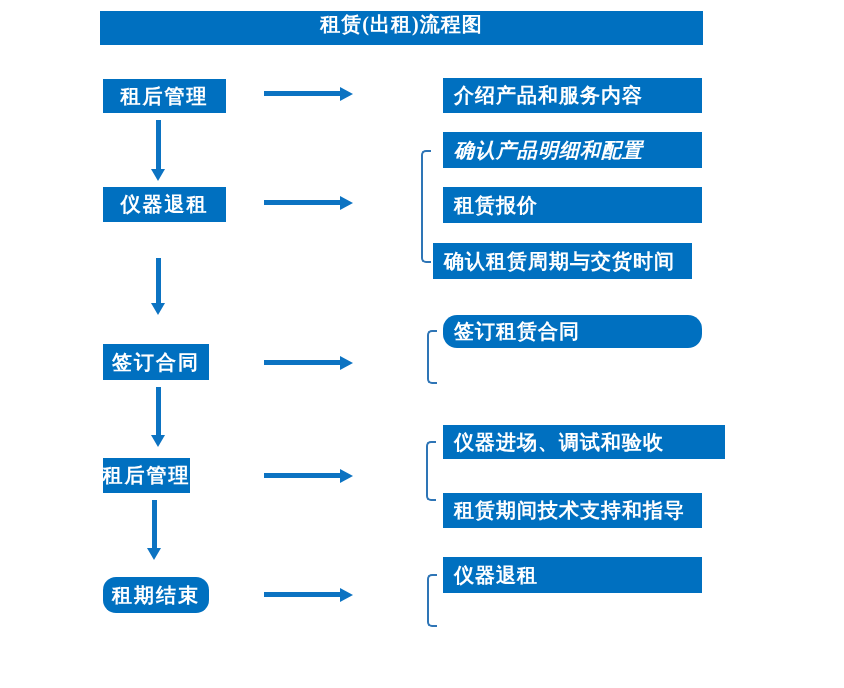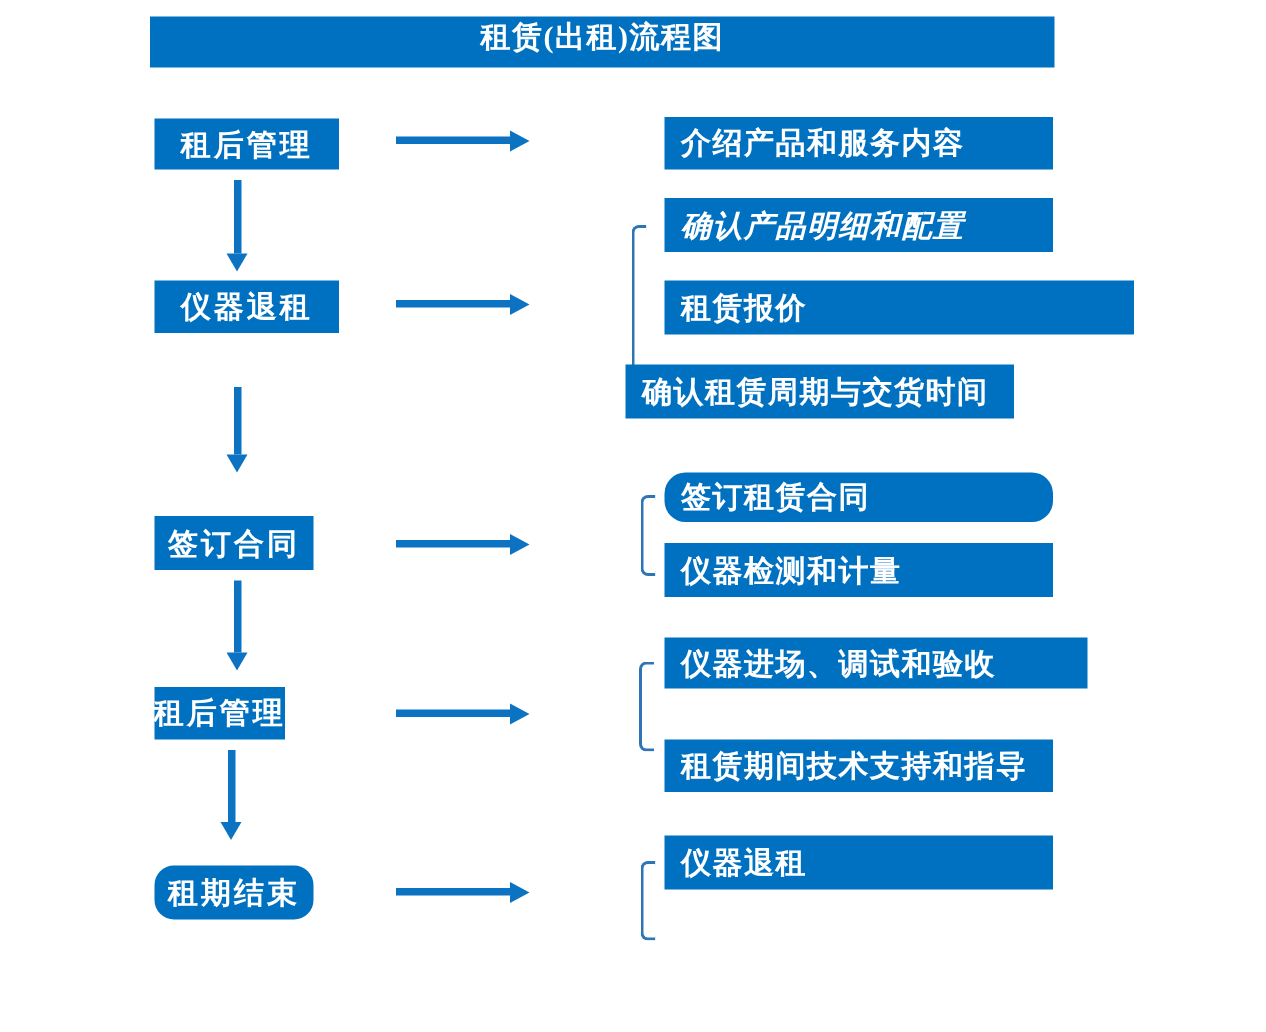--- a/index.html
+++ b/index.html
@@ -44,22 +44,22 @@
   
   .s1 { left: 103px; top:  79px; width: 123px; height: 34px; }
   .s2 { left: 103px; top: 187px; width: 123px; height: 35px; }
   .s3 { left: 103px; top: 344px; width: 106px; height: 36px; }
   .s4 { left: 103px; top: 458px; width: 87px; height: 35px; }
   .s5 { left: 103px; top: 577px; width: 106px; height: 36px; border-radius: 13px; }
 
   
   .d1  { left: 443px; top:  78px; width: 259px; height: 35px; }
   .d2  { left: 443px; top: 132px; width: 259px; height: 36px; font-style: italic; }
-  .d3  { left: 443px; top: 187px; width: 313px; height: 36px; }
-  .d4  { left: 417px; top: 243px; width: 259px; height: 36px; }
+  .d3  { left: 443px; top: 187px; width: 259px; height: 36px; }
+  .d4  { left: 433px; top: 243px; width: 259px; height: 36px; }
   .d5  { left: 443px; top: 315px; width: 259px; height: 33px; border-radius: 14px; }
   .d6  { left: 443px; top: 362px; width: 259px; height: 36px; }
   .d7  { left: 443px; top: 425px; width: 282px; height: 34px; }
   .d8  { left: 443px; top: 493px; width: 259px; height: 35px; }
   .d9  { left: 443px; top: 557px; width: 259px; height: 36px; }
   .d10 { left: 443px; top: 607px; width: 259px; height: 36px; }
 
   
   .h-arrow {
     position: absolute;
@@ -146,18 +146,17 @@
   <div class="bracket b1"></div>
   <div class="bracket b2"></div>
   <div class="bracket b3"></div>
   <div class="bracket b4"></div>
 
   <div class="box detail d1">介绍产品和服务内容</div>
   <div class="box detail d2">确认产品明细和配置</div>
   <div class="box detail d3">租赁报价</div>
   <div class="box detail d4">确认租赁周期与交货时间</div>
   <div class="box detail d5">签订租赁合同</div>
-  <div class="box detail d6">仪器检测和计量</div>
   <div class="box detail d7">仪器进场、调试和验收</div>
   <div class="box detail d8">租赁期间技术支持和指导</div>
   <div class="box detail d9">仪器退租</div>
 
 </div>
 
 </body></html>

